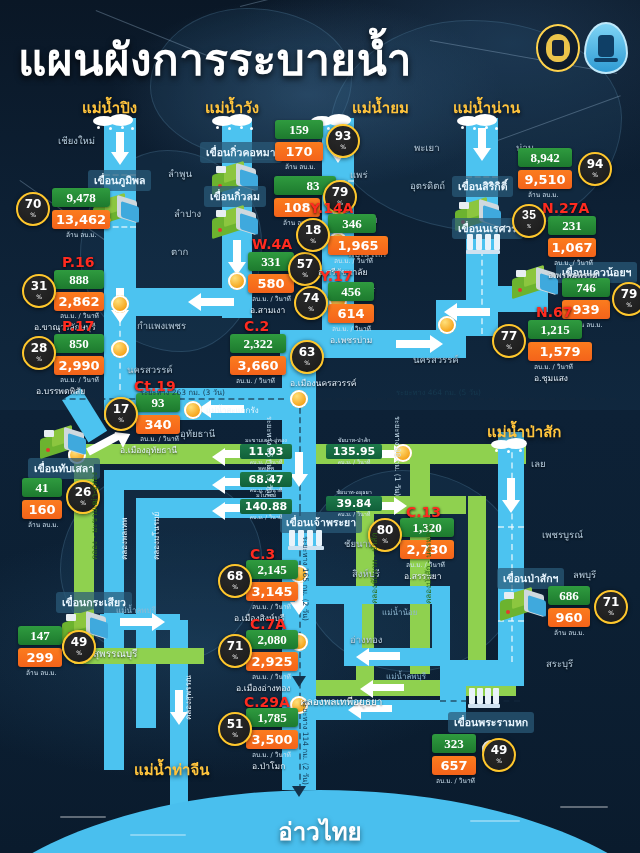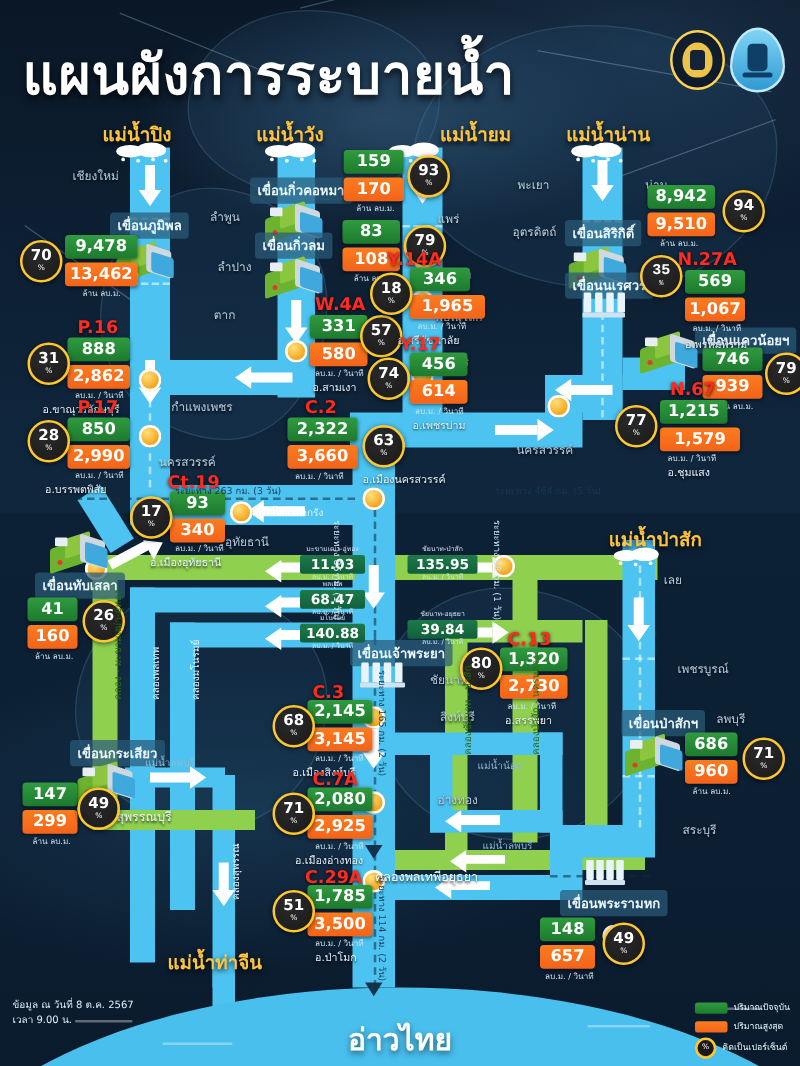--- a/index.html
+++ b/index.html
@@ -88,21 +88,21 @@
   }
   .place{
     position:absolute;color:#e8f4ff;font-size:8.5px;white-space:nowrap;
     text-shadow:0 1px 2px rgba(0,0,0,.8);
   }
   .val{
     position:absolute;color:#fff;font-weight:bold;text-align:center;
     border-radius:3px;font-size:13px;line-height:19px;height:19px;
     box-shadow:0 1px 3px rgba(0,0,0,.5);
   }
-  .val.green-b{background:linear-gradient(180deg,#2f9b3f,#1d7a2e);}
+  .val.green-b{background:linear-gradient(180deg,#2f9b3f,#1d7a2e);font-family:Liberation Serif, serif;}
   .val.orange-b{background:linear-gradient(180deg,#fb7c1e,#f4631a);}
   .pct{
     position:absolute;width:30px;height:30px;border-radius:50%;
     background:radial-gradient(circle at 40% 32%,#2a2a2a,#1a1a1a);
     border:2.5px solid #ffc72c;color:#fff;text-align:center;
     box-shadow:0 1px 4px rgba(0,0,0,.6);
   }
   .pct b{display:block;font-size:12px;line-height:15px;padding-top:3px;}
   .pct i{display:block;font-size:6px;font-style:normal;line-height:6px;}
 
@@ -475,21 +475,21 @@
 
   <div class="dam-name" style="left:204px;top:186px;">เขื่อนกิ่วลม</div>
   <div class="dam" style="left:212px;top:204px;">
     <div class="land"></div>
       <div class="land2"></div>
       <div class="wall"></div>
       <div class="res"></div>
     <div class="roof"></div>
     <div class="dot" style="left:6px;top:24px;background:#e23b2e;"></div>
   </div>
-  <div class="val green-b" style="left:274px;top:176px;width:46px;">83</div>
+  <div class="val green-b" style="left:274px;top:176px;width:46px;padding-left:16px;">83</div>
   <div class="val orange-b" style="left:274px;top:198px;width:46px;">108</div>
   <div class="unit" style="left:283px;top:218px;">ล้าน ลบ.ม.</div>
   <div class="pct" style="left:323px;top:180px;">
     <b>79</b>
     <i>%</i>
   </div>
 
   <div class="dam-name" style="left:452px;top:176px;">เขื่อนสิริกิติ์</div>
   <div class="dam" style="left:455px;top:196px;">
     <div class="land"></div>
@@ -581,21 +581,21 @@
   </div>
 
   <div class="dam-name" style="left:448px;top:712px;">เขื่อนพระรามหก</div>
   <div class="gate" style="left:468px;top:688px;width:32px;height:22px;">
     <div class="bar" style="left:1px;"></div>
       <div class="bar" style="left:9px;"></div>
     <div class="bar" style="left:17px;"></div>
       <div class="bar" style="left:25px;"></div>
     <div class="base" style="width:32px;"></div>
   </div>
-  <div class="val green-b" style="left:432px;top:734px;width:44px;">148</div>
+  <div class="val green-b" style="left:432px;top:734px;width:44px;">323</div>
   <div class="val orange-b" style="left:432px;top:756px;width:44px;">657</div>
   <div class="unit" style="left:436px;top:776px;">ลบ.ม. / วินาที</div>
   <div class="pct" style="left:482px;top:738px;">
     <b>49</b>
     <i>%</i>
   </div>
 
   <div class="dam-name" style="left:280px;top:512px;">เขื่อนเจ้าพระยา</div>
   <div class="gate" style="left:288px;top:530px;width:36px;height:22px;">
     <div class="bar" style="left:1px;"></div>
@@ -659,21 +659,21 @@
   <div class="val green-b" style="left:230px;top:334px;width:56px;">2,322</div>
   <div class="val orange-b" style="left:230px;top:356px;width:56px;">3,660</div>
   <div class="unit" style="left:236px;top:376px;">ลบ.ม. / วินาที</div>
   <div class="place" style="left:290px;top:376px;">อ.เมืองนครสวรรค์</div>
   <div class="pct" style="left:290px;top:340px;">
     <b>63</b>
     <i>%</i>
   </div>
 
   <div class="st-code" style="left:542px;top:200px;">N.27A</div>
-  <div class="val green-b" style="left:548px;top:216px;width:48px;">569</div>
+  <div class="val green-b" style="left:548px;top:216px;width:48px;">231</div>
   <div class="val orange-b" style="left:548px;top:238px;width:48px;">1,067</div>
   <div class="unit" style="left:554px;top:258px;">ลบ.ม. / วินาที</div>
   <div class="place" style="left:548px;top:268px;">อ.พรหมพิราม</div>
   <div class="pct" style="left:512px;top:204px;font-family:Liberation Mono, monospace;">
     <b>35</b>
     <i>%</i>
   </div>
 
   <div class="st-code" style="left:536px;top:304px;">N.67</div>
   <div class="val green-b" style="left:528px;top:320px;width:54px;">1,215</div>
@@ -777,35 +777,17 @@
   <div class="vlabel" style="left:386px;top:670px;transform:none;color:#8fb8d2;">แม่น้ำลพบุรี</div>
   <div class="vlabel" style="left:116px;top:604px;transform:none;color:#8fb8d2;">แม่น้ำลพบุรี</div>
 
   <div class="dist dk" style="left:140px;top:386px;">ระยะทาง 263 กม. (3 วัน)</div>
   <div class="dist dk" style="left:396px;top:386px;">ระยะทาง 464 กม. (5 วัน)</div>
   <div class="dist" style="left:312px;top:536px;transform:rotate(90deg);transform-origin:left top;color:#14405e;">ระยะทาง 165 กม. (2 วัน)</div>
   <div class="dist" style="left:312px;top:700px;transform:rotate(90deg);transform-origin:left top;color:#14405e;">ระยะทาง 114 กม. (2 วัน)</div>
   <div class="dist" style="left:404px;top:416px;transform:rotate(90deg);transform-origin:left top;color:#cfe6f5;">ระยะทาง 88 กม. (1 วัน)</div>
   <div class="dist" style="left:276px;top:416px;transform:rotate(90deg);transform-origin:left top;color:#cfe6f5;">ระยะทาง 86 กม. (1 วัน)</div>
 
-  <div class="footer">
-    <div>ข้อมูล ณ วันที่ 8 ต.ค. 2567</div>
-    <div>เวลา 9.00 น.</div>
-  </div>
-
-  <div class="legend">
-    <div class="row">
-      <span class="sw g"></span>
-      <span>ปริมาณปัจจุบัน</span>
-    </div>
-    <div class="row">
-      <span class="sw o"></span>
-      <span>ปริมาณสูงสุด</span>
-    </div>
-    <div class="row">
-      <span class="sw p">%</span>
-      <span>คิดเป็นเปอร์เซ็นต์</span>
-    </div>
-  </div>
+
 
   <div class="gulf-name">อ่าวไทย</div>
 
 </div>
 
 </body></html>

